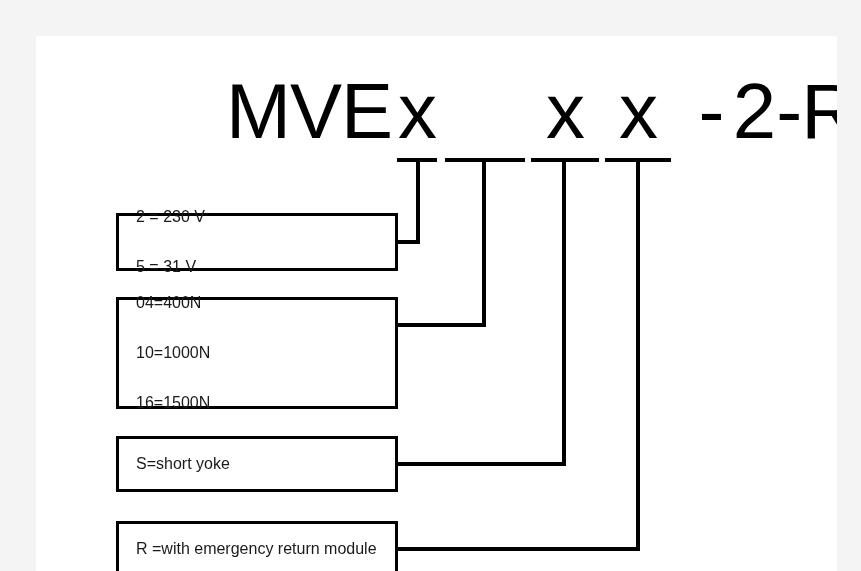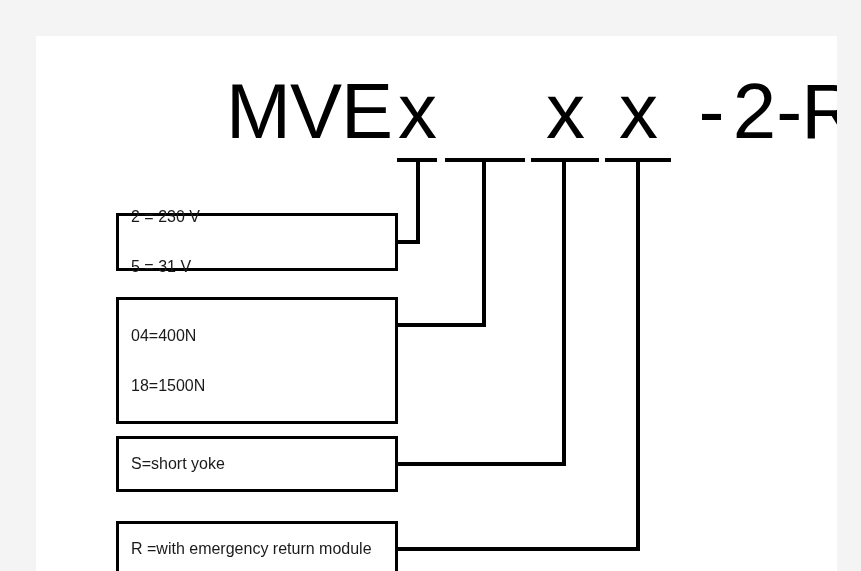--- a/index.html
+++ b/index.html
@@ -39,20 +39,21 @@
   
   .legend-box {
     position: absolute;
     left: 68px;
     width: 282px;
     border: 3px solid var(--line, #000);
     background: var(--background, #fff);
     display: flex;
     flex-direction: column;
     justify-content: center;
+    padding-left: 5px;
   }
   .legend-line {
     font-size: 16px;
     line-height: 26px;
     color: var(--text, #1a1a1a);
     white-space: nowrap;
   }
 </style>
 </head>
 <body>
@@ -80,23 +81,24 @@
   <div class="hline" style="left:349px; top:192px; width:23px;"></div>
   <div class="hline" style="left:349px; top:275px; width:89px;"></div>
   <div class="hline" style="left:349px; top:414px; width:169px;"></div>
   <div class="hline" style="left:349px; top:499px; width:243px;"></div>
 
   <div class="legend-box" style="top:165px; height:58px;">
     <div class="legend-line">2 = 230 V</div>
     <div class="legend-line">5 = 31 V</div>
   </div>
 
-  <div class="legend-box" style="top:249px; height:127px;">
+  <div class="legend-box" style="top:249px; height:112px;">
     <div class="legend-line">04=400N</div>
-    <div class="legend-line">18=1500N</div>
+    <div class="legend-line">10=1000N</div>
+    <div class="legend-line">16=1500N</div>
   </div>
 
   <div class="legend-box" style="top:473px; height:56px;">
     <div class="legend-line">R =with emergency return module</div>
   </div>
 
   <div class="legend-box" style="top:388px; height:56px;">
     <div class="legend-line">S=short yoke</div>
   </div>
 

